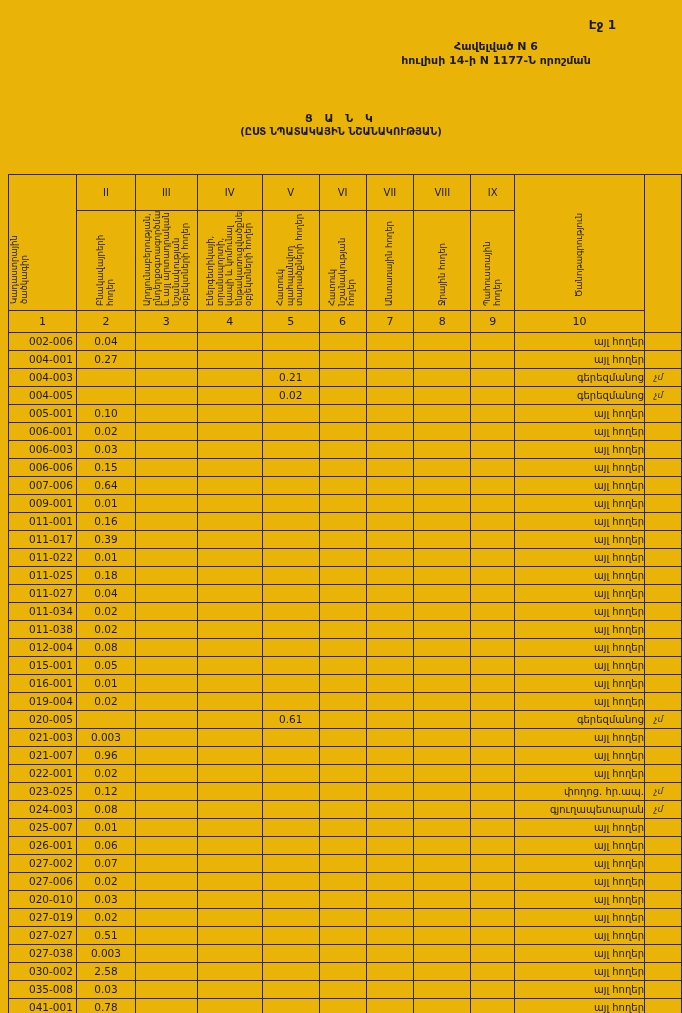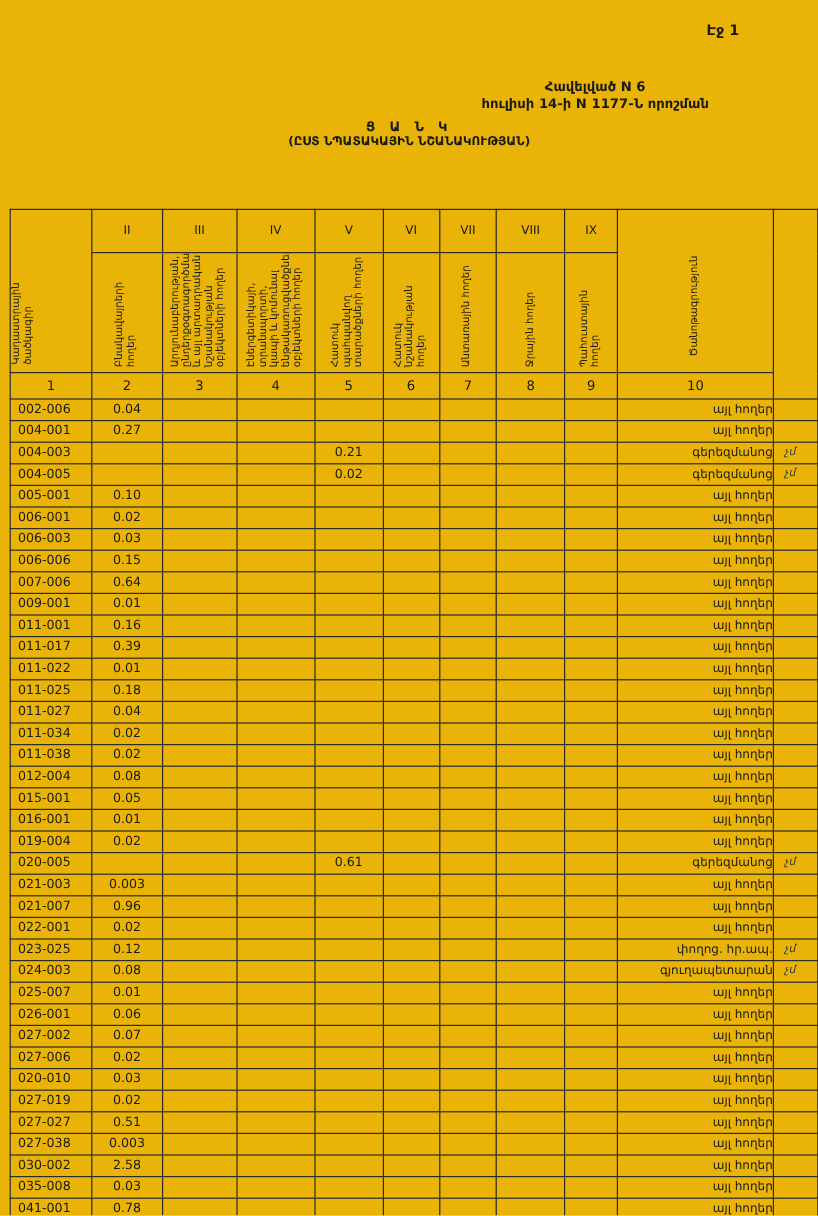--- a/index.html
+++ b/index.html
@@ -6,25 +6,25 @@
   body { background:#e8e8e8; font-family:"DejaVu Sans", sans-serif; }
   .page {
     position:relative; width:682px; height:1013px; margin:0 auto;
     background:#eab308; color:#1a1a1a; overflow:hidden;
   }
   .page-label {
     position:absolute; top:18px; right:66px;
     font-size:12px; font-weight:bold;
   }
   .appendix {
-    position:absolute; top:66px; left:320px; width:352px;
+    position:absolute; top:40px; left:320px; width:352px;
     text-align:center; font-size:11px; font-weight:bold; line-height:13.5px;
   }
   .title-block {
-    position:absolute; top:99px; left:8px; width:666px; text-align:center;
+    position:absolute; top:112px; left:8px; width:666px; text-align:center;
   }
   .title-heading { font-size:11px; font-weight:bold; letter-spacing:4px; }
   .title-body { font-size:10px; font-weight:bold; line-height:12.5px; margin-top:1px; }
   .title-subtitle { font-size:10px; font-weight:bold; margin-top:1px; }
 
   table.land-table {
     position:absolute; top:174px; left:8px;
     border-collapse:collapse; table-layout:fixed;
   }
   table.land-table th, table.land-table td {
@@ -37,21 +37,21 @@
   .vtext {
     display:inline-block;
     writing-mode:vertical-rl; transform:rotate(180deg);
     font-size:8.5px; line-height:1.12; height:94px;
     text-align:left; white-space:normal;
   }
   .vtext.tall { height:112px; }
   th.num { height:22px; font-size:11px; font-weight:normal; text-align:center; }
   th.mcol, td.c10 { border:none; background:transparent; }
   td { height:17.4px; font-size:10.5px; line-height:17px; white-space:nowrap; }
-  td.c0 { padding-left:6px; text-align:left; }
+  td.c0 { padding-left:20px; text-align:left; }
   td.c1, td.c2, td.c3, td.c4, td.c5, td.c6, td.c7, td.c8 { text-align:center; }
   td.c9 { padding-left:6px; text-align:right; font-size:10px; }
   td.c10 { padding-left:9px; font-size:9px; font-style:italic; color:#3a3a3a; text-align:left; }
 </style>
 </head>
 <body>
 
 <div class="page">
 
   <div class="page-label">Էջ 1</div>

